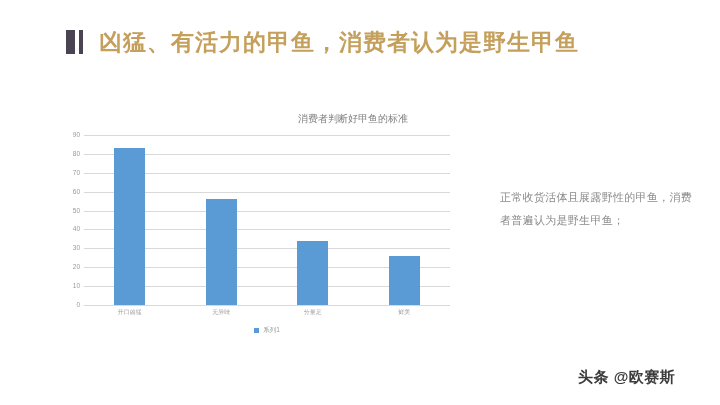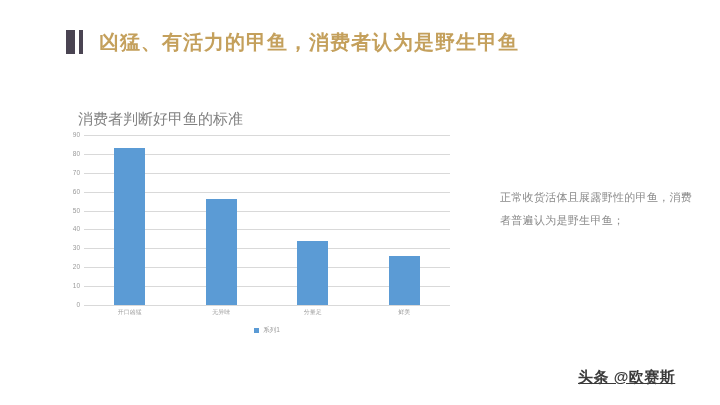--- a/index.html
+++ b/index.html
@@ -37,39 +37,39 @@
     background: #4a4452;
   }
   .marker-bar-thin {
     width: 4px;
     height: 24px;
     background: #4a4452;
     margin-left: 4px;
   }
   #slide-title {
     margin-left: 16px;
-    font-size: 20px;
+    font-size: 23px;
     font-weight: bold;
     color: #c4a05c;
     letter-spacing: 1px;
     white-space: nowrap;
     line-height: 1;
   }
 
   
   #chart-block {
     position: absolute;
     left: 58px;
     top: 112px;
     width: 400px;
     height: 232px;
   }
   #chart-title {
-    text-align: left;
-    font-size: 15px;
+    text-align: right;
+    font-size: 10px;
     color: #808080;
     width: 330px;
     margin-left: 20px;
     height: 14px;
     line-height: 14px;
   }
 
   #plot-wrap {
     position: relative;
     margin-top: 9px;
@@ -184,21 +184,20 @@
   
   #watermark {
     position: absolute;
     left: 578px;
     top: 368px;
     font-size: 15px;
     font-weight: bold;
     color: #3b3b3b;
     white-space: nowrap;
     letter-spacing: 0.5px;
-    text-decoration: underline;
   }
 </style>
 </head>
 <body>
 
 <div id="slide-header">
   <div id="header-marker">
     <div class="marker-bar-wide"></div>
     <div class="marker-bar-thin"></div>
   </div>

